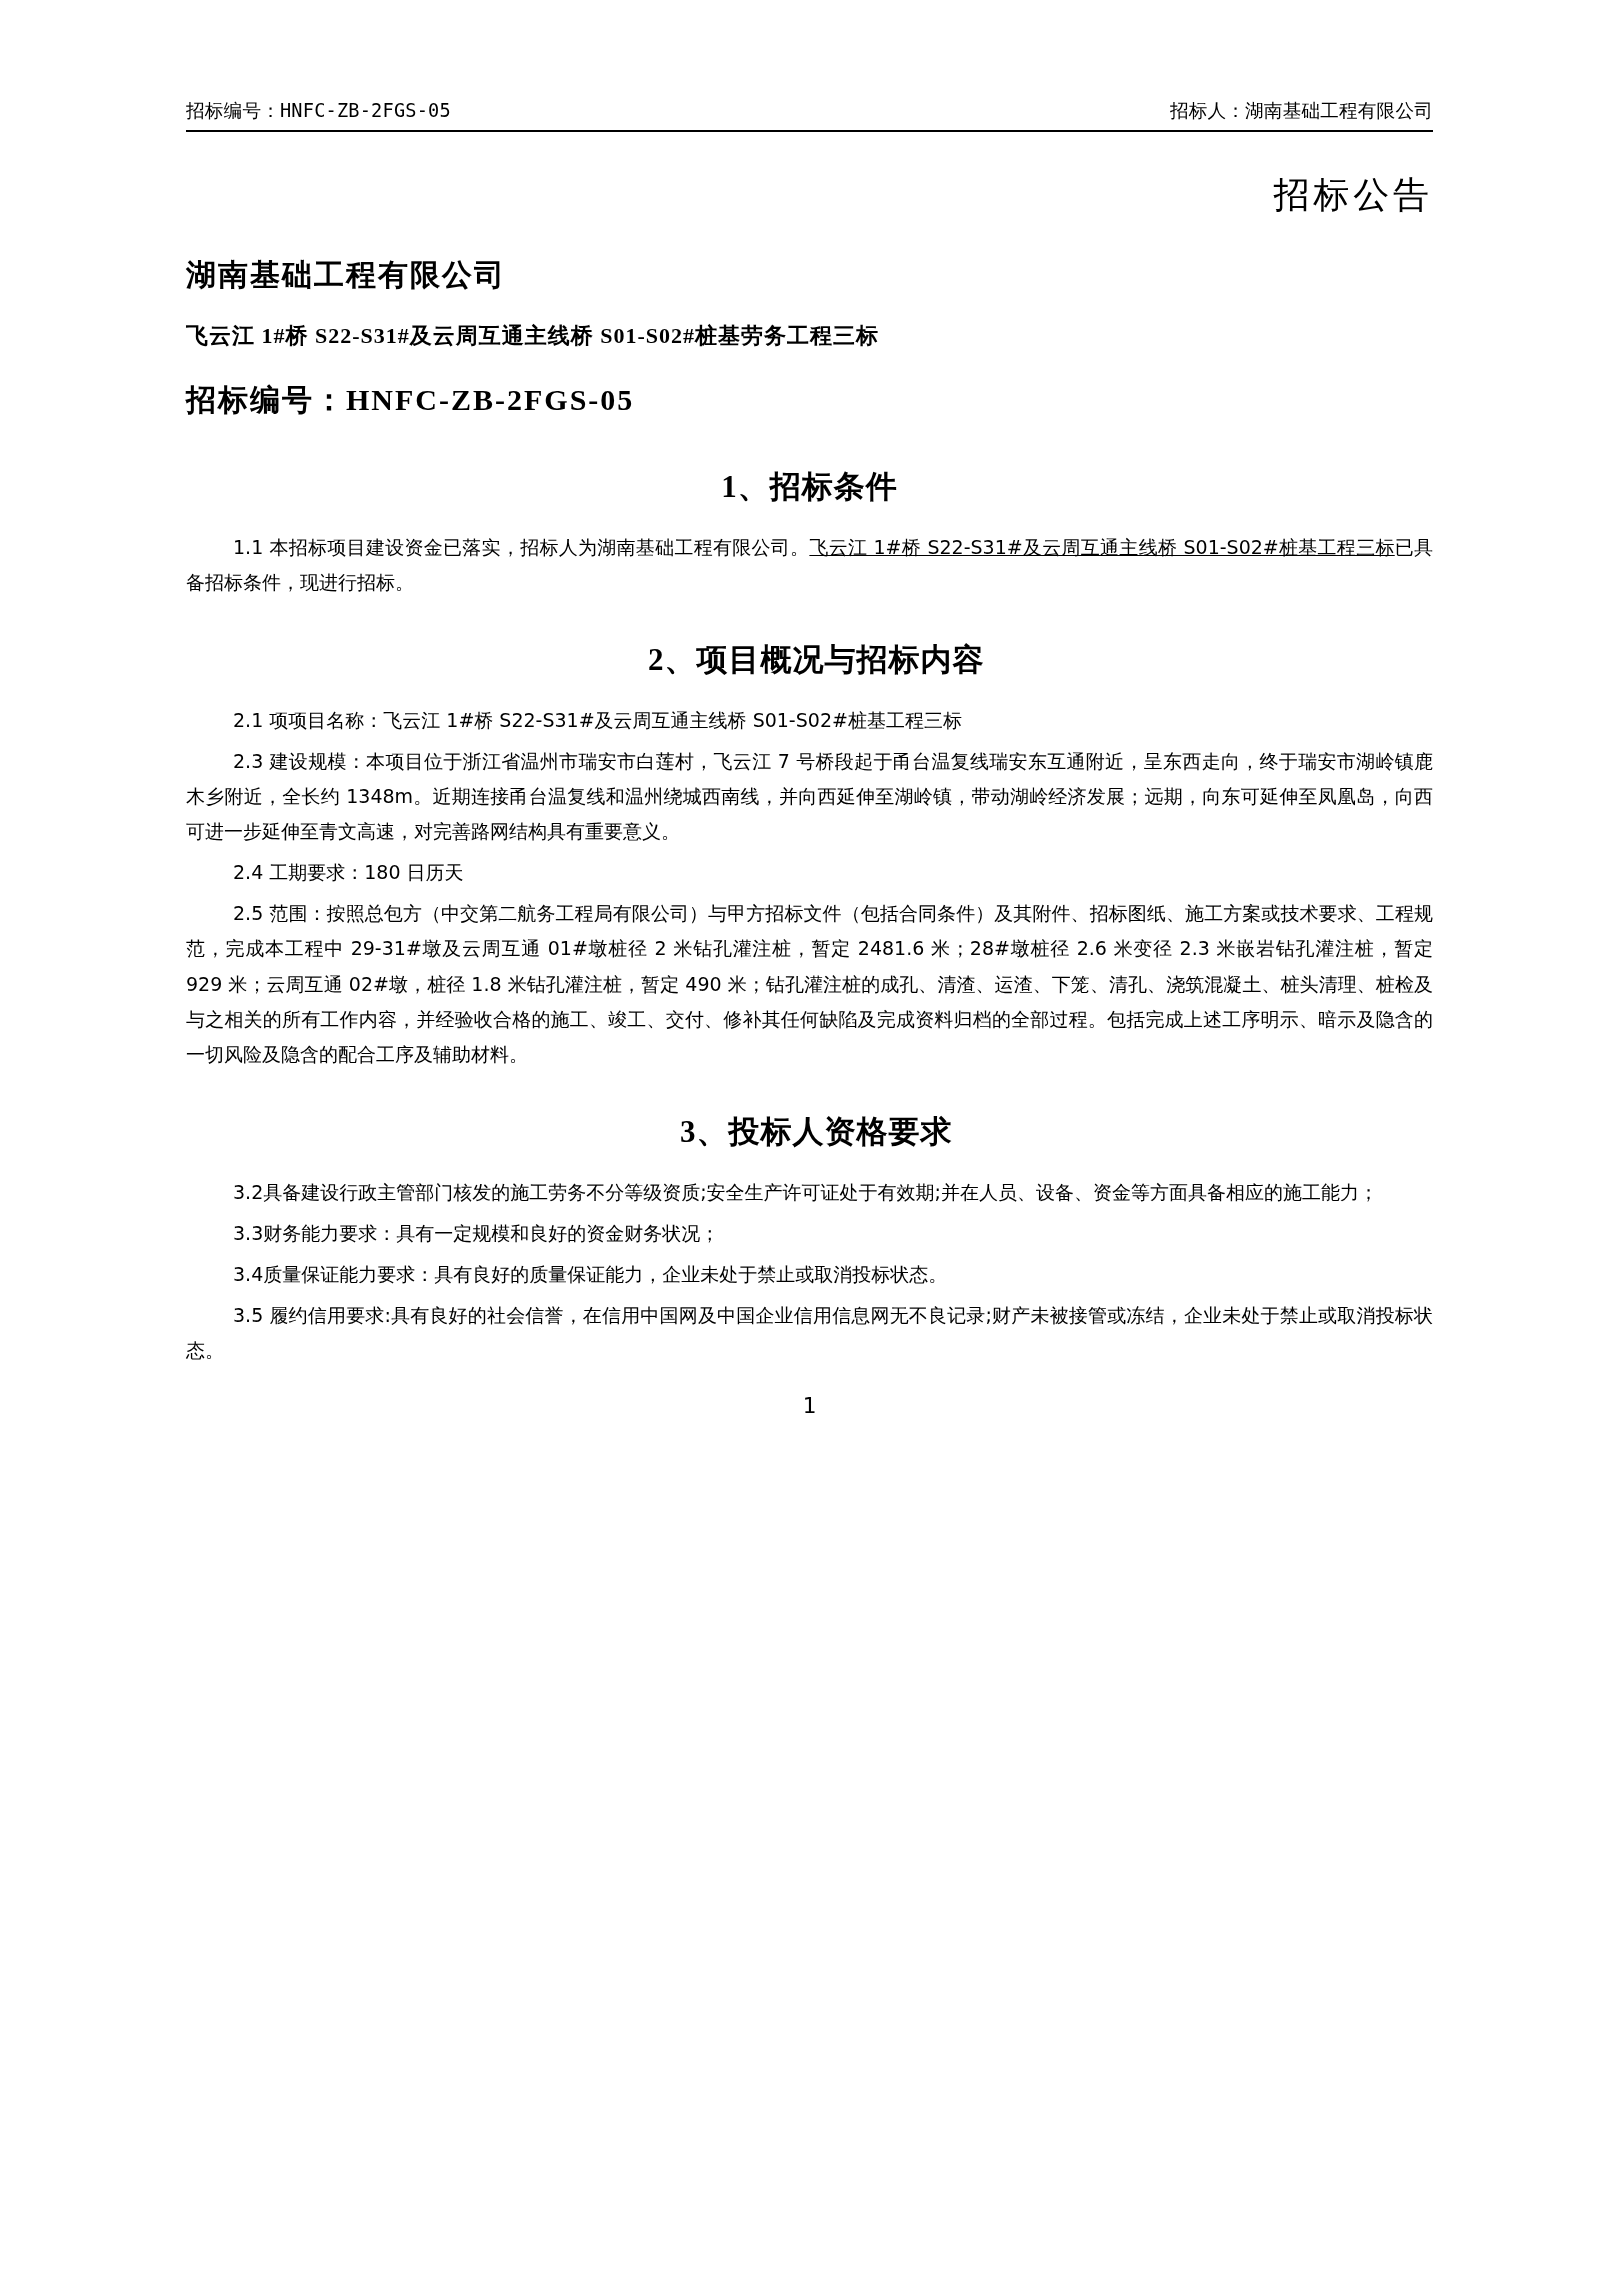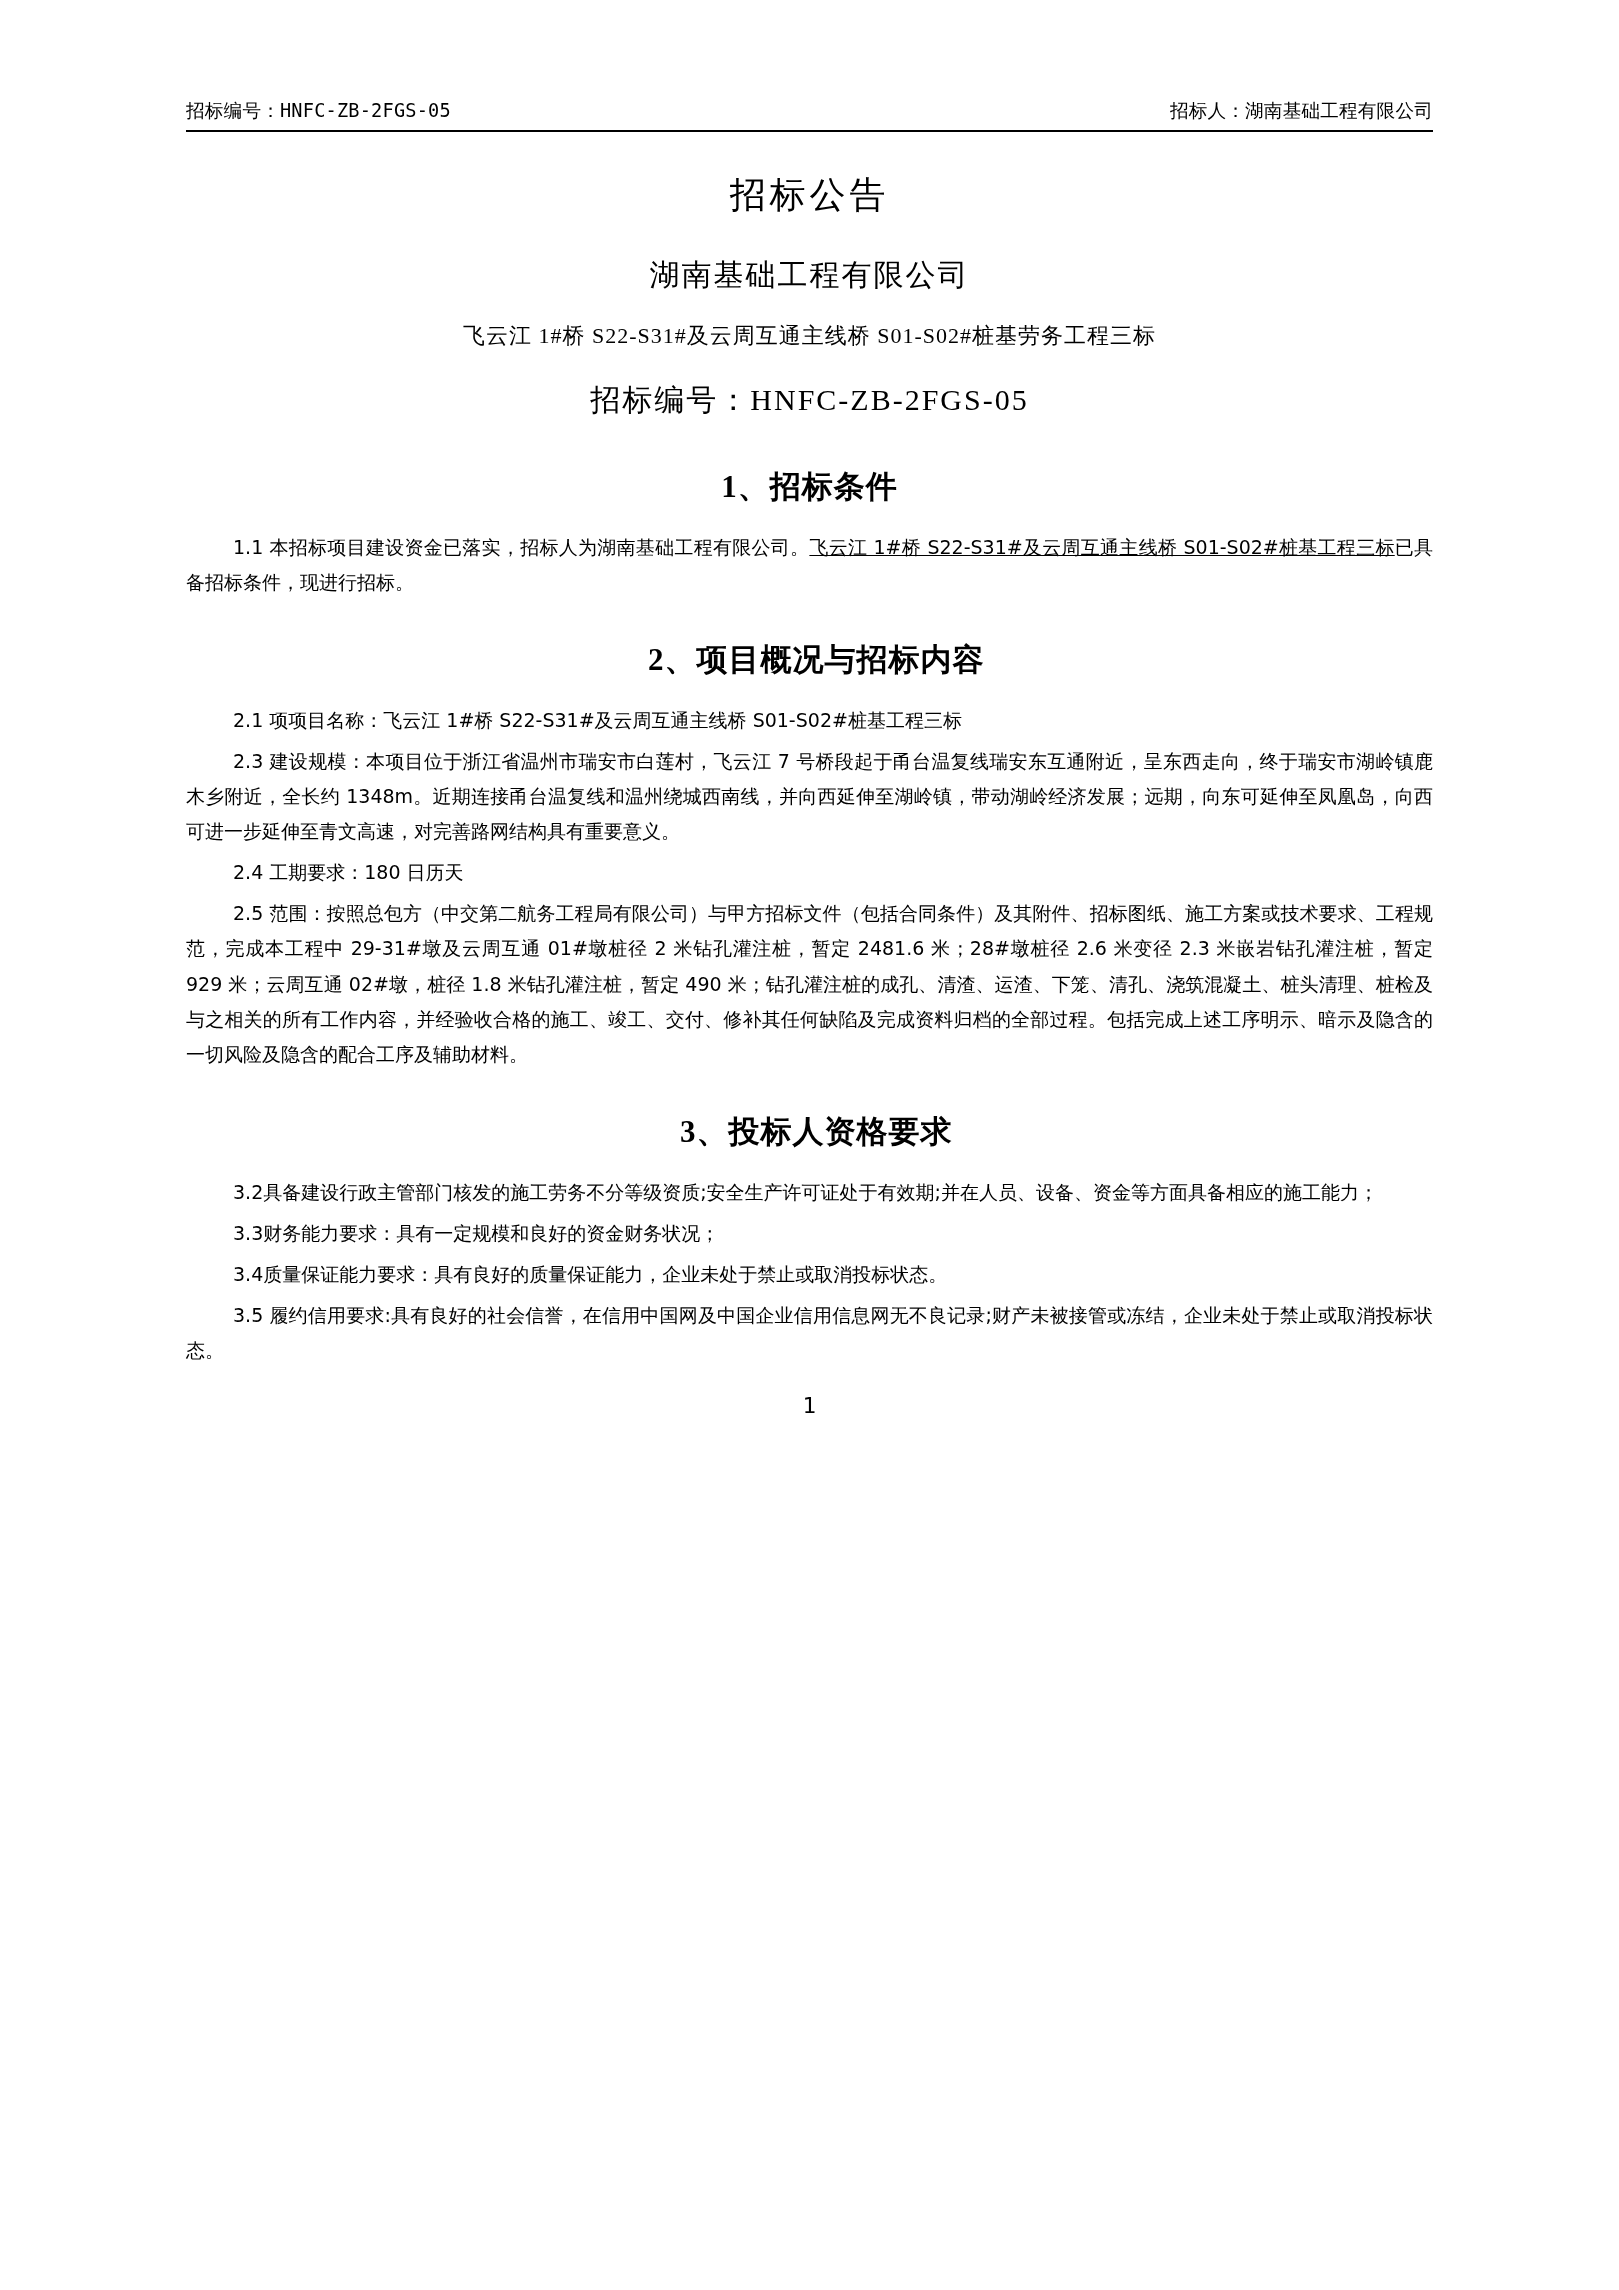--- a/index.html
+++ b/index.html
@@ -34,30 +34,30 @@
   .doc-header .hdr-left,
   .doc-header .hdr-right {
     white-space: nowrap;
   }
   .header-rule {
     border-bottom: 2px solid #000;
     margin-bottom: 39px;
   }
   
   .main-title {
-    text-align: center;
+    text-align: right;
     font-size: 36px;
     font-weight: normal;
     letter-spacing: 3.9px;
     margin: 23.5px 0 35px 0;
     font-family: Liberation Sans, sans-serif;
   }
   .sub-title {
-    text-align: center;
-    font-weight: normal;
+    text-align: left;
+    font-weight: bold;
     font-size: 30px;
     letter-spacing: 2px;
     margin: 0 0 25.5px 0;
   }
   .sub-title.big {
     font-size: 22px;
     letter-spacing: 1px;
     margin-bottom: 29px;
   }
   .sub-title.code {

